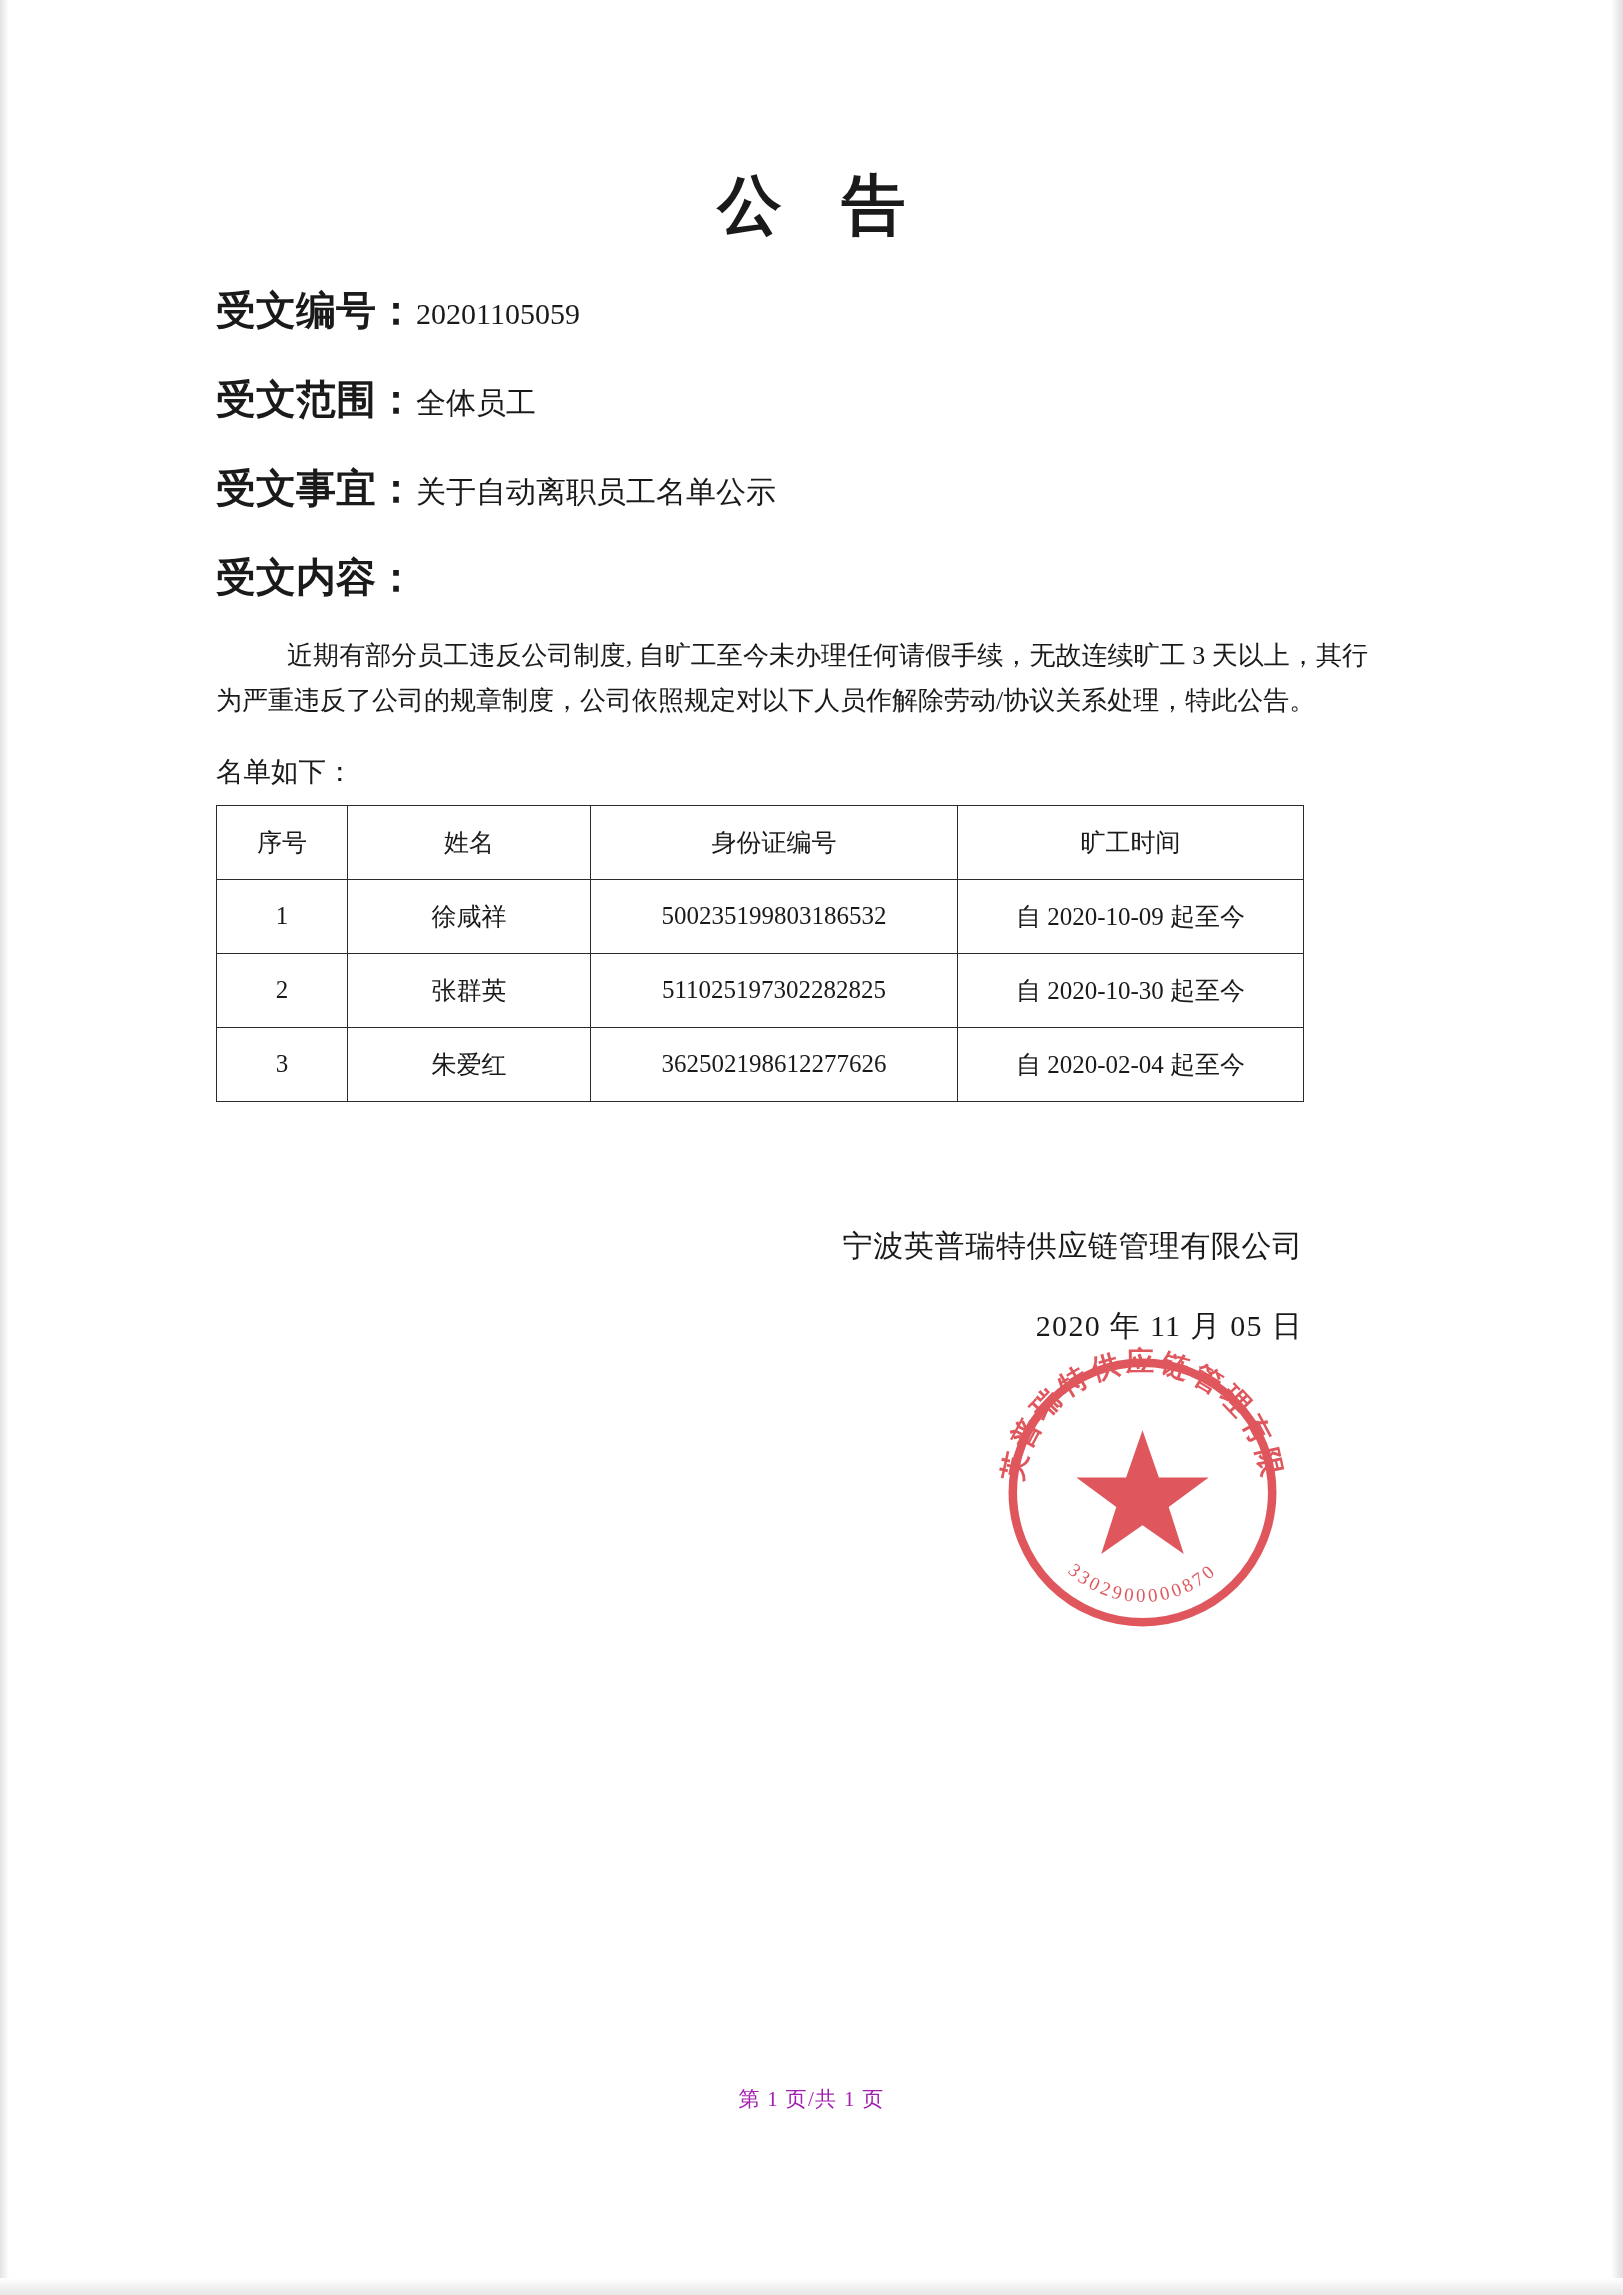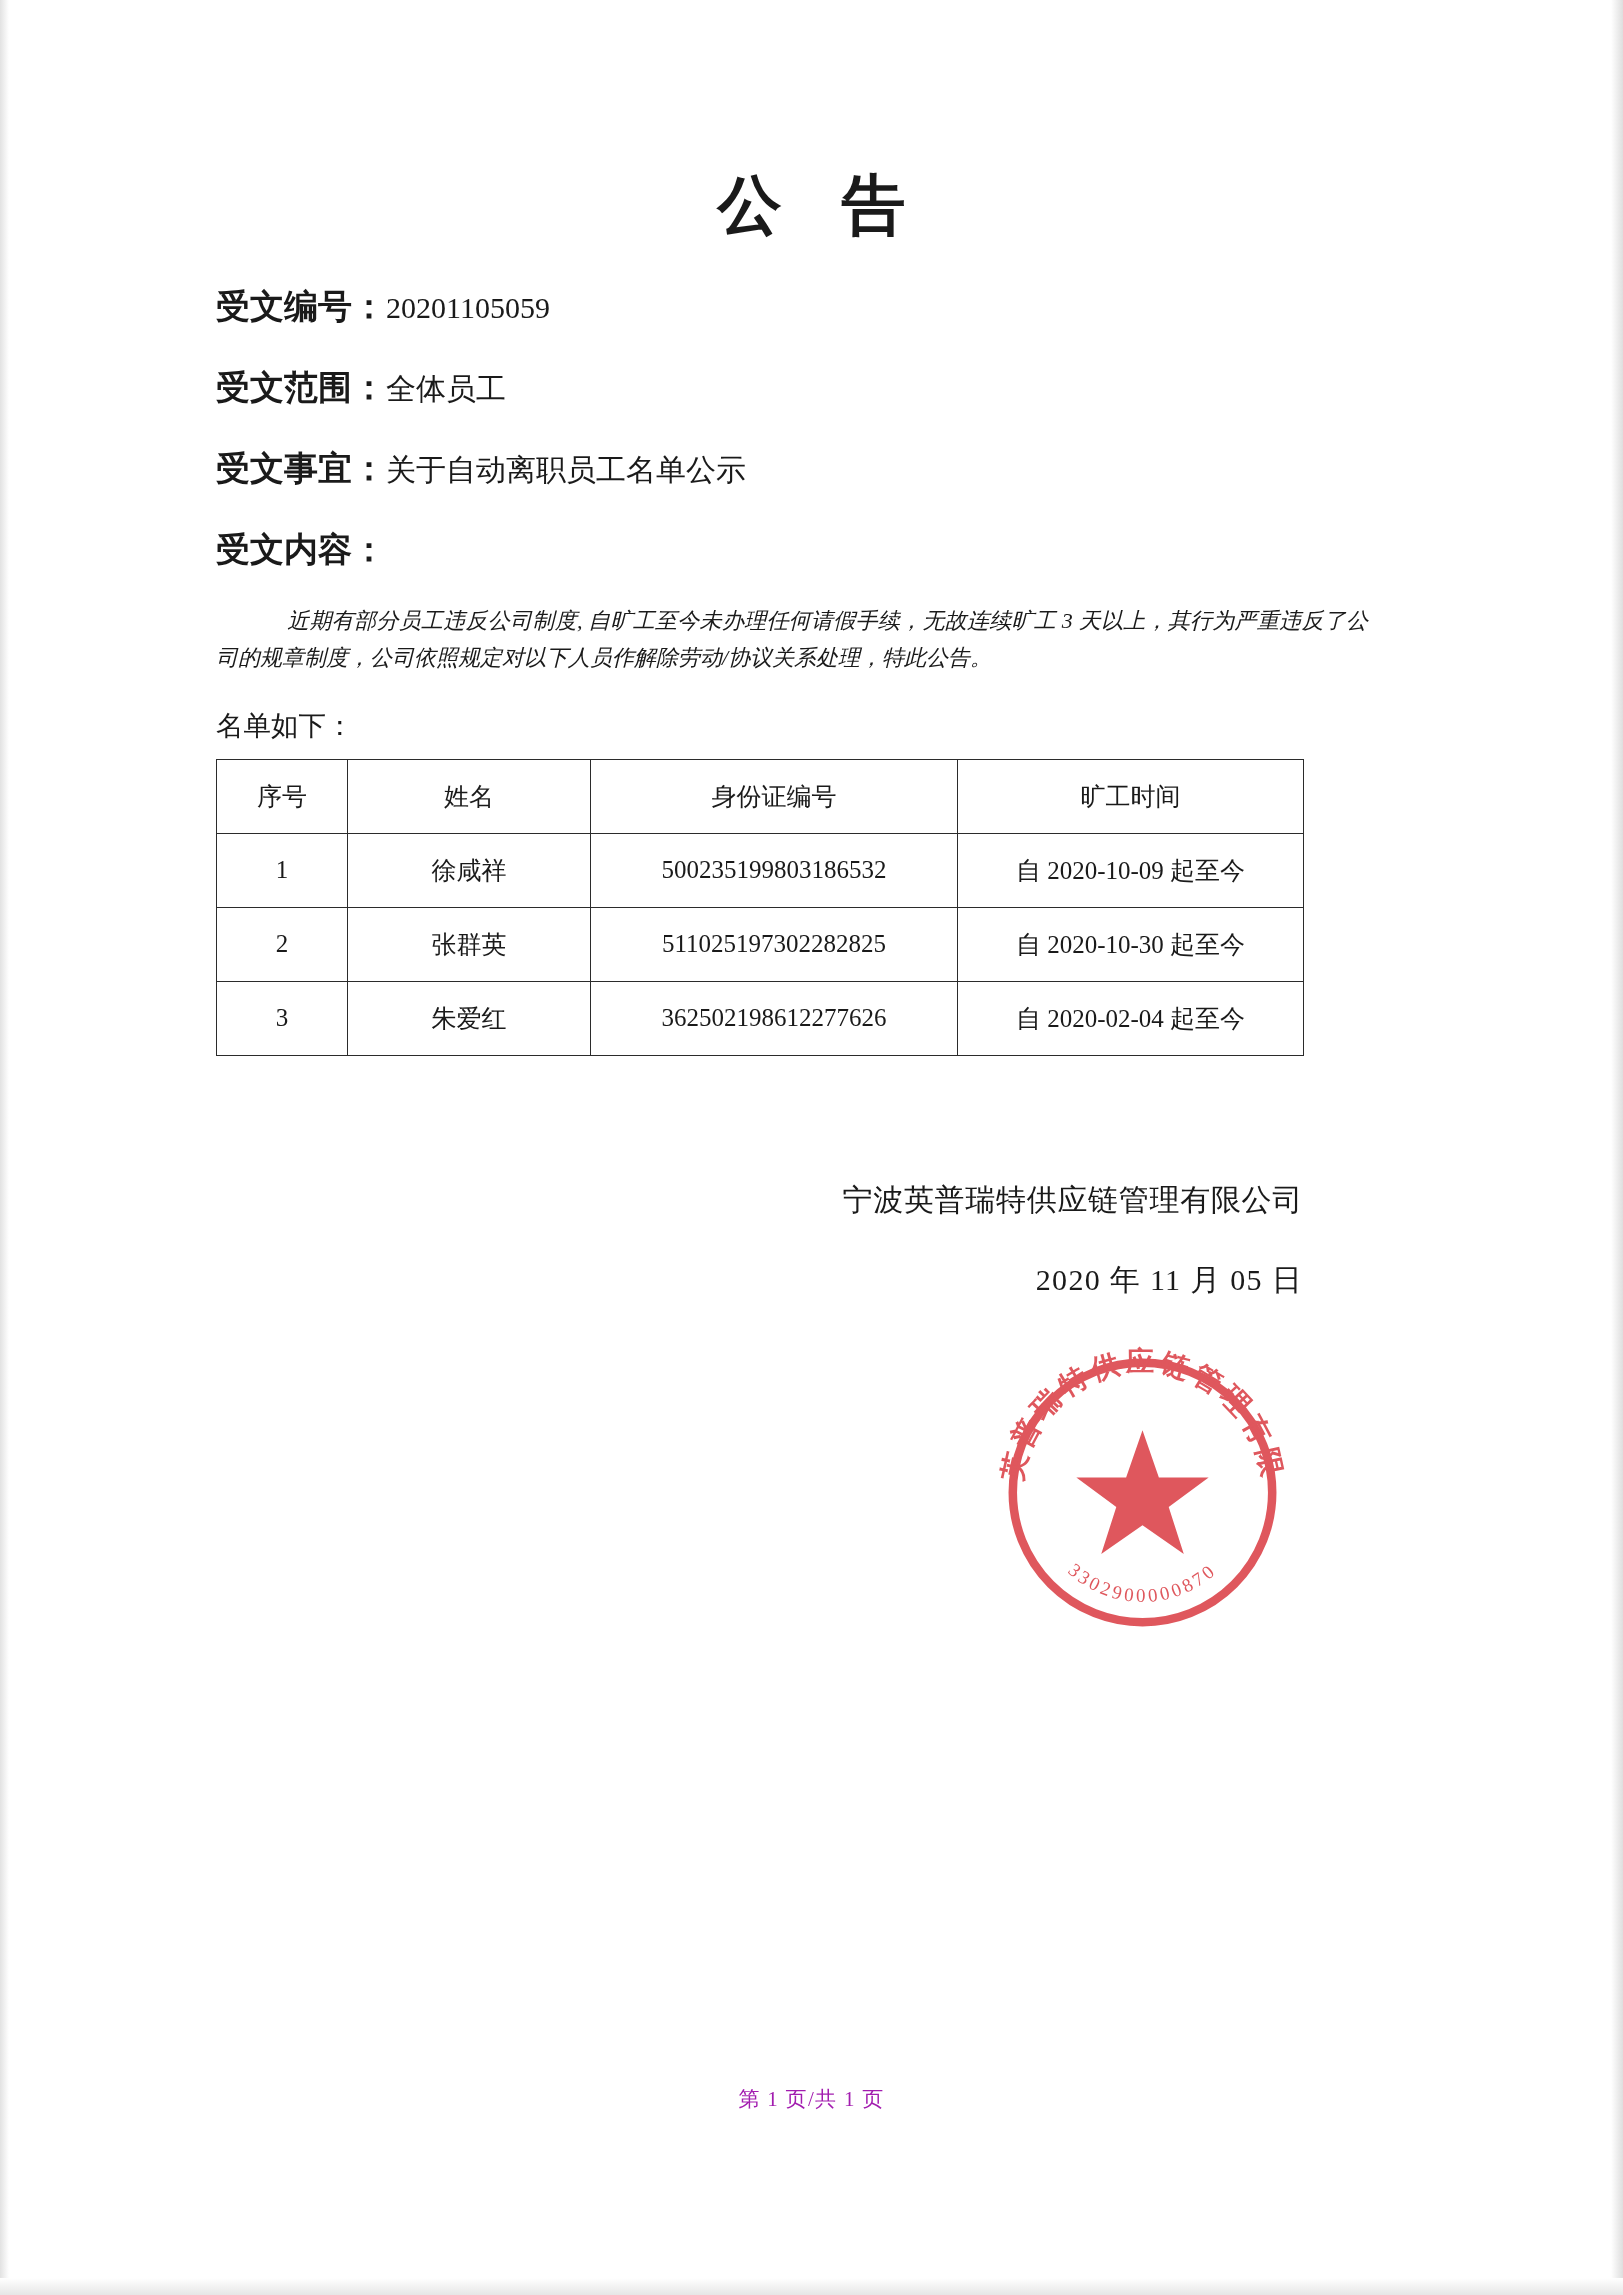--- a/index.html
+++ b/index.html
@@ -64,40 +64,39 @@
   }
 
   .field-row {
     font-size: 30px;
     margin-top: 35px;
     line-height: 1.35;
     white-space: nowrap;
   }
   .field-label {
     font-weight: bold;
-    font-size: 34px;
+    font-size: 40px;
   }
   .field-value {
     font-weight: normal;
     font-size: 30px;
   }
 
   .salutation {
     font-size: 30px;
     margin-top: 41px;
   }
 
   .para {
-    font-size: 22px;
+    font-size: 26px;
     line-height: 1.72;
     margin-top: 29px;
     text-align: justify;
     text-justify: inter-ideograph;
     width: 1152px;
-    font-style: italic;
   }
   .para .indent { display: inline-block; width: 71px; }
 
   .list-caption {
     font-size: 27.5px;
     margin-top: 31px;
   }
 
   table.name-table {
     border-collapse: collapse;

